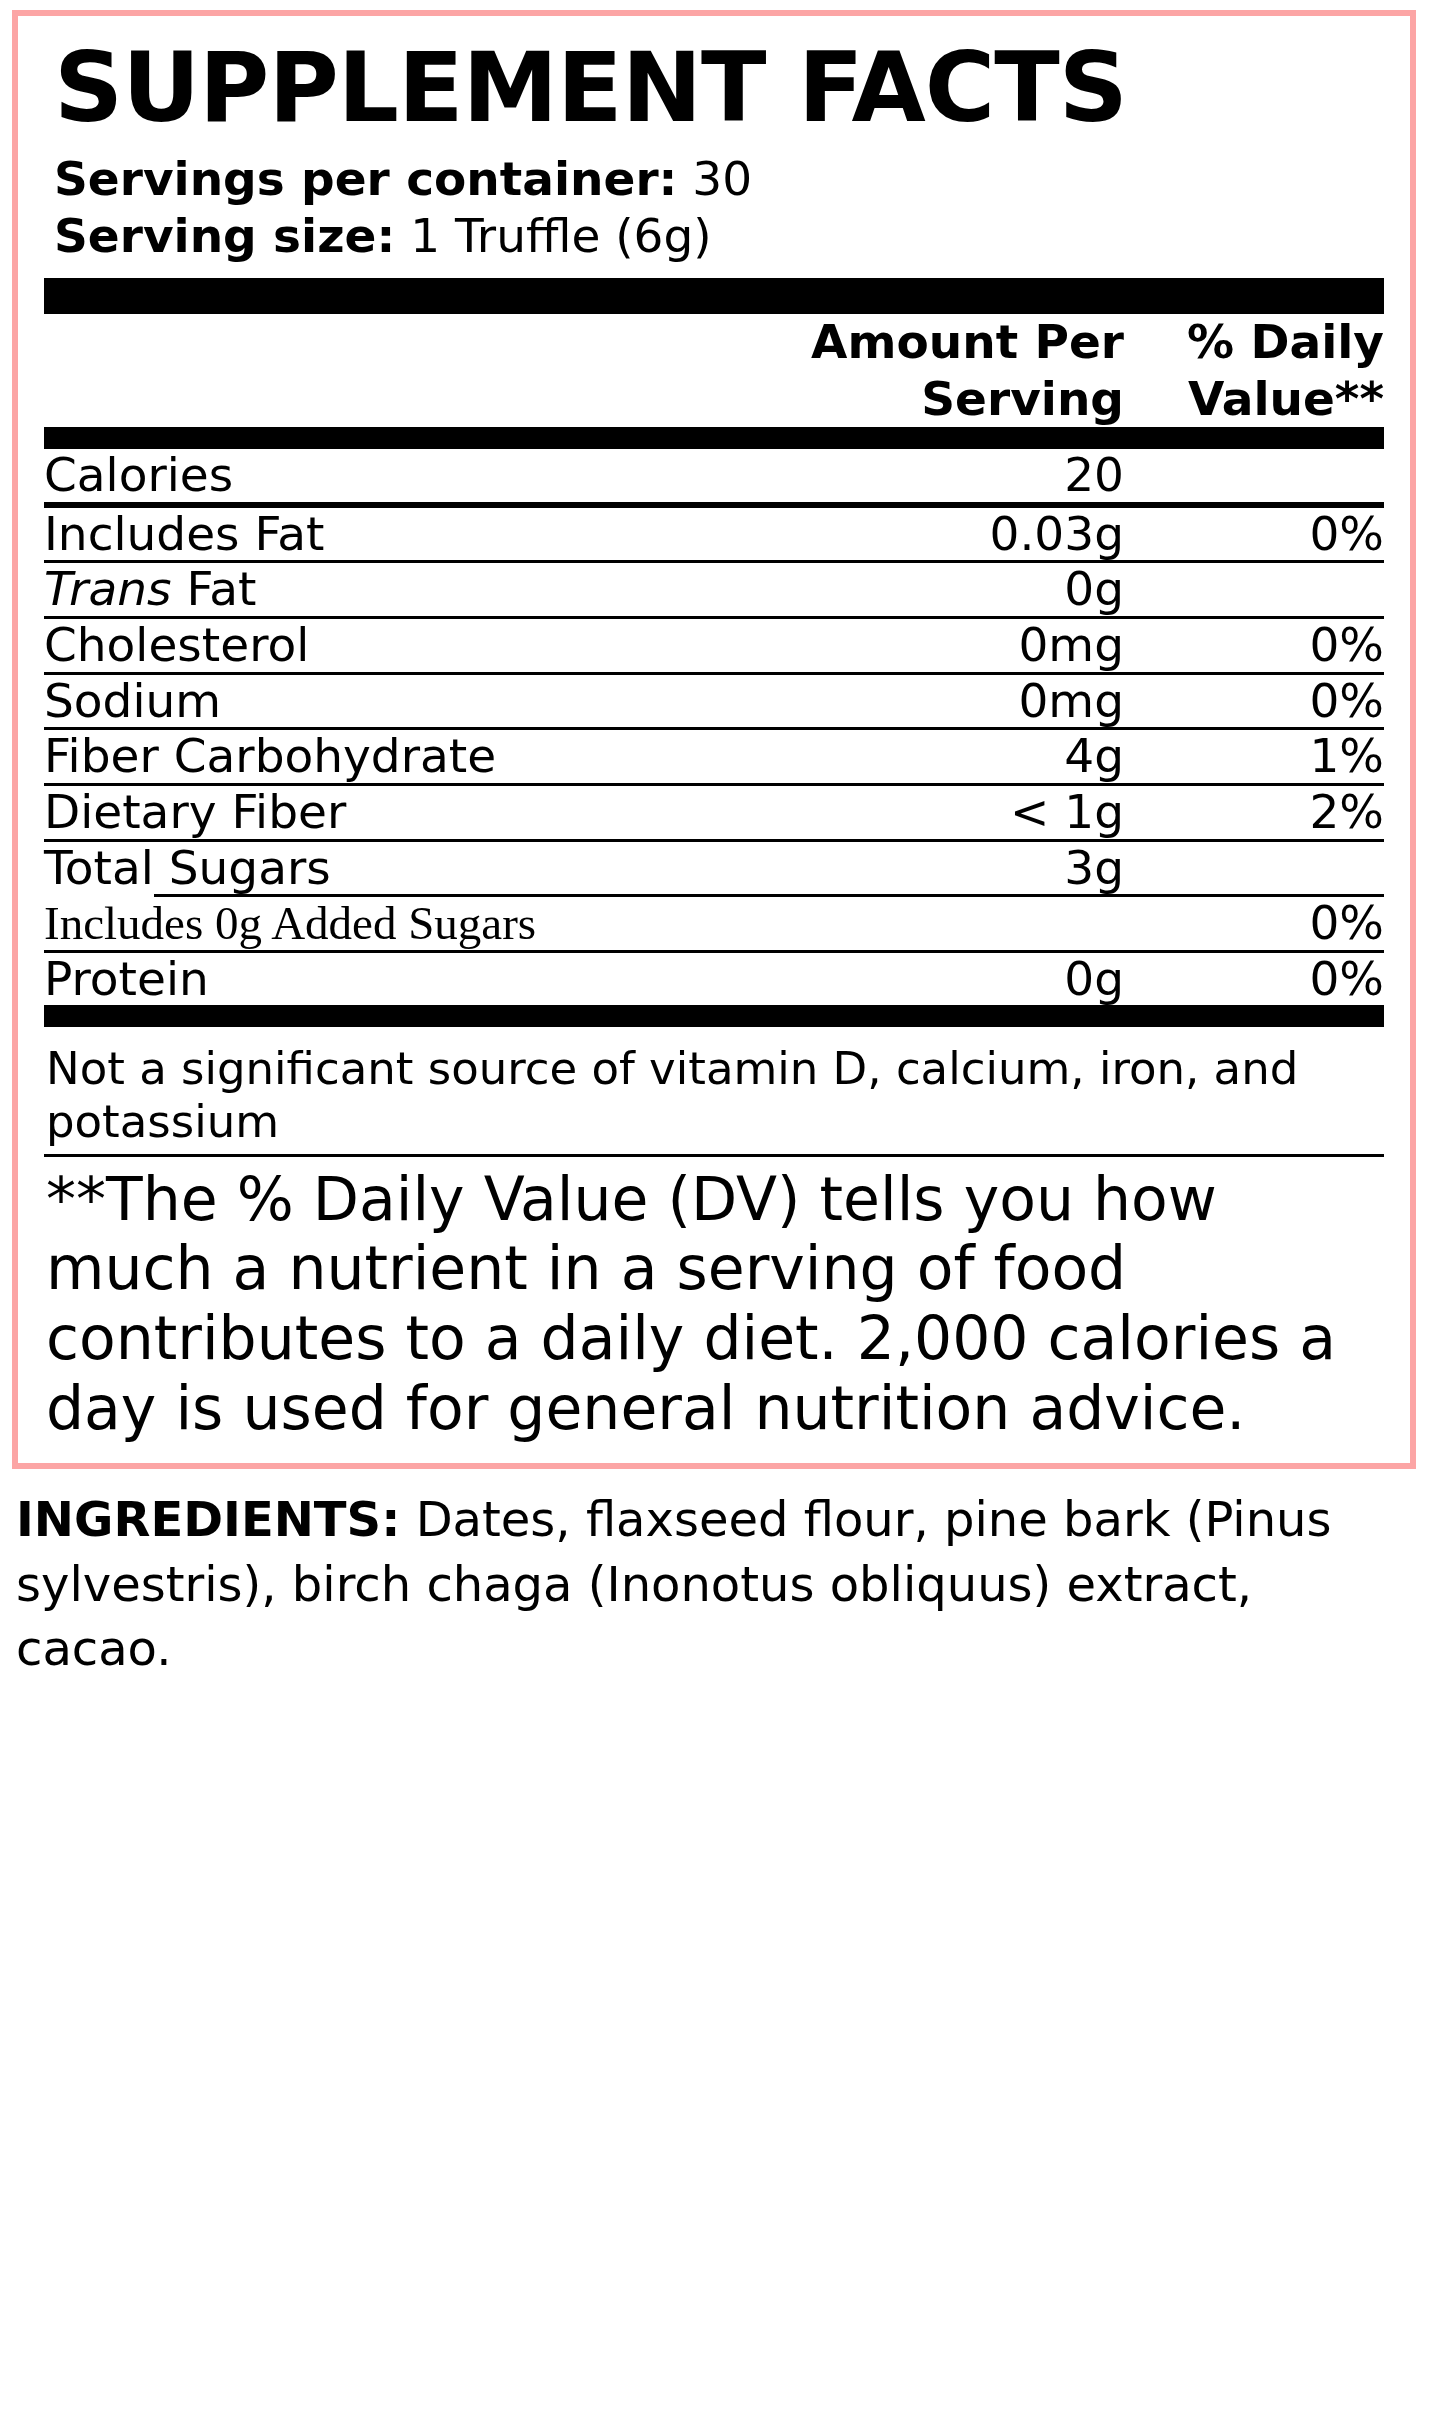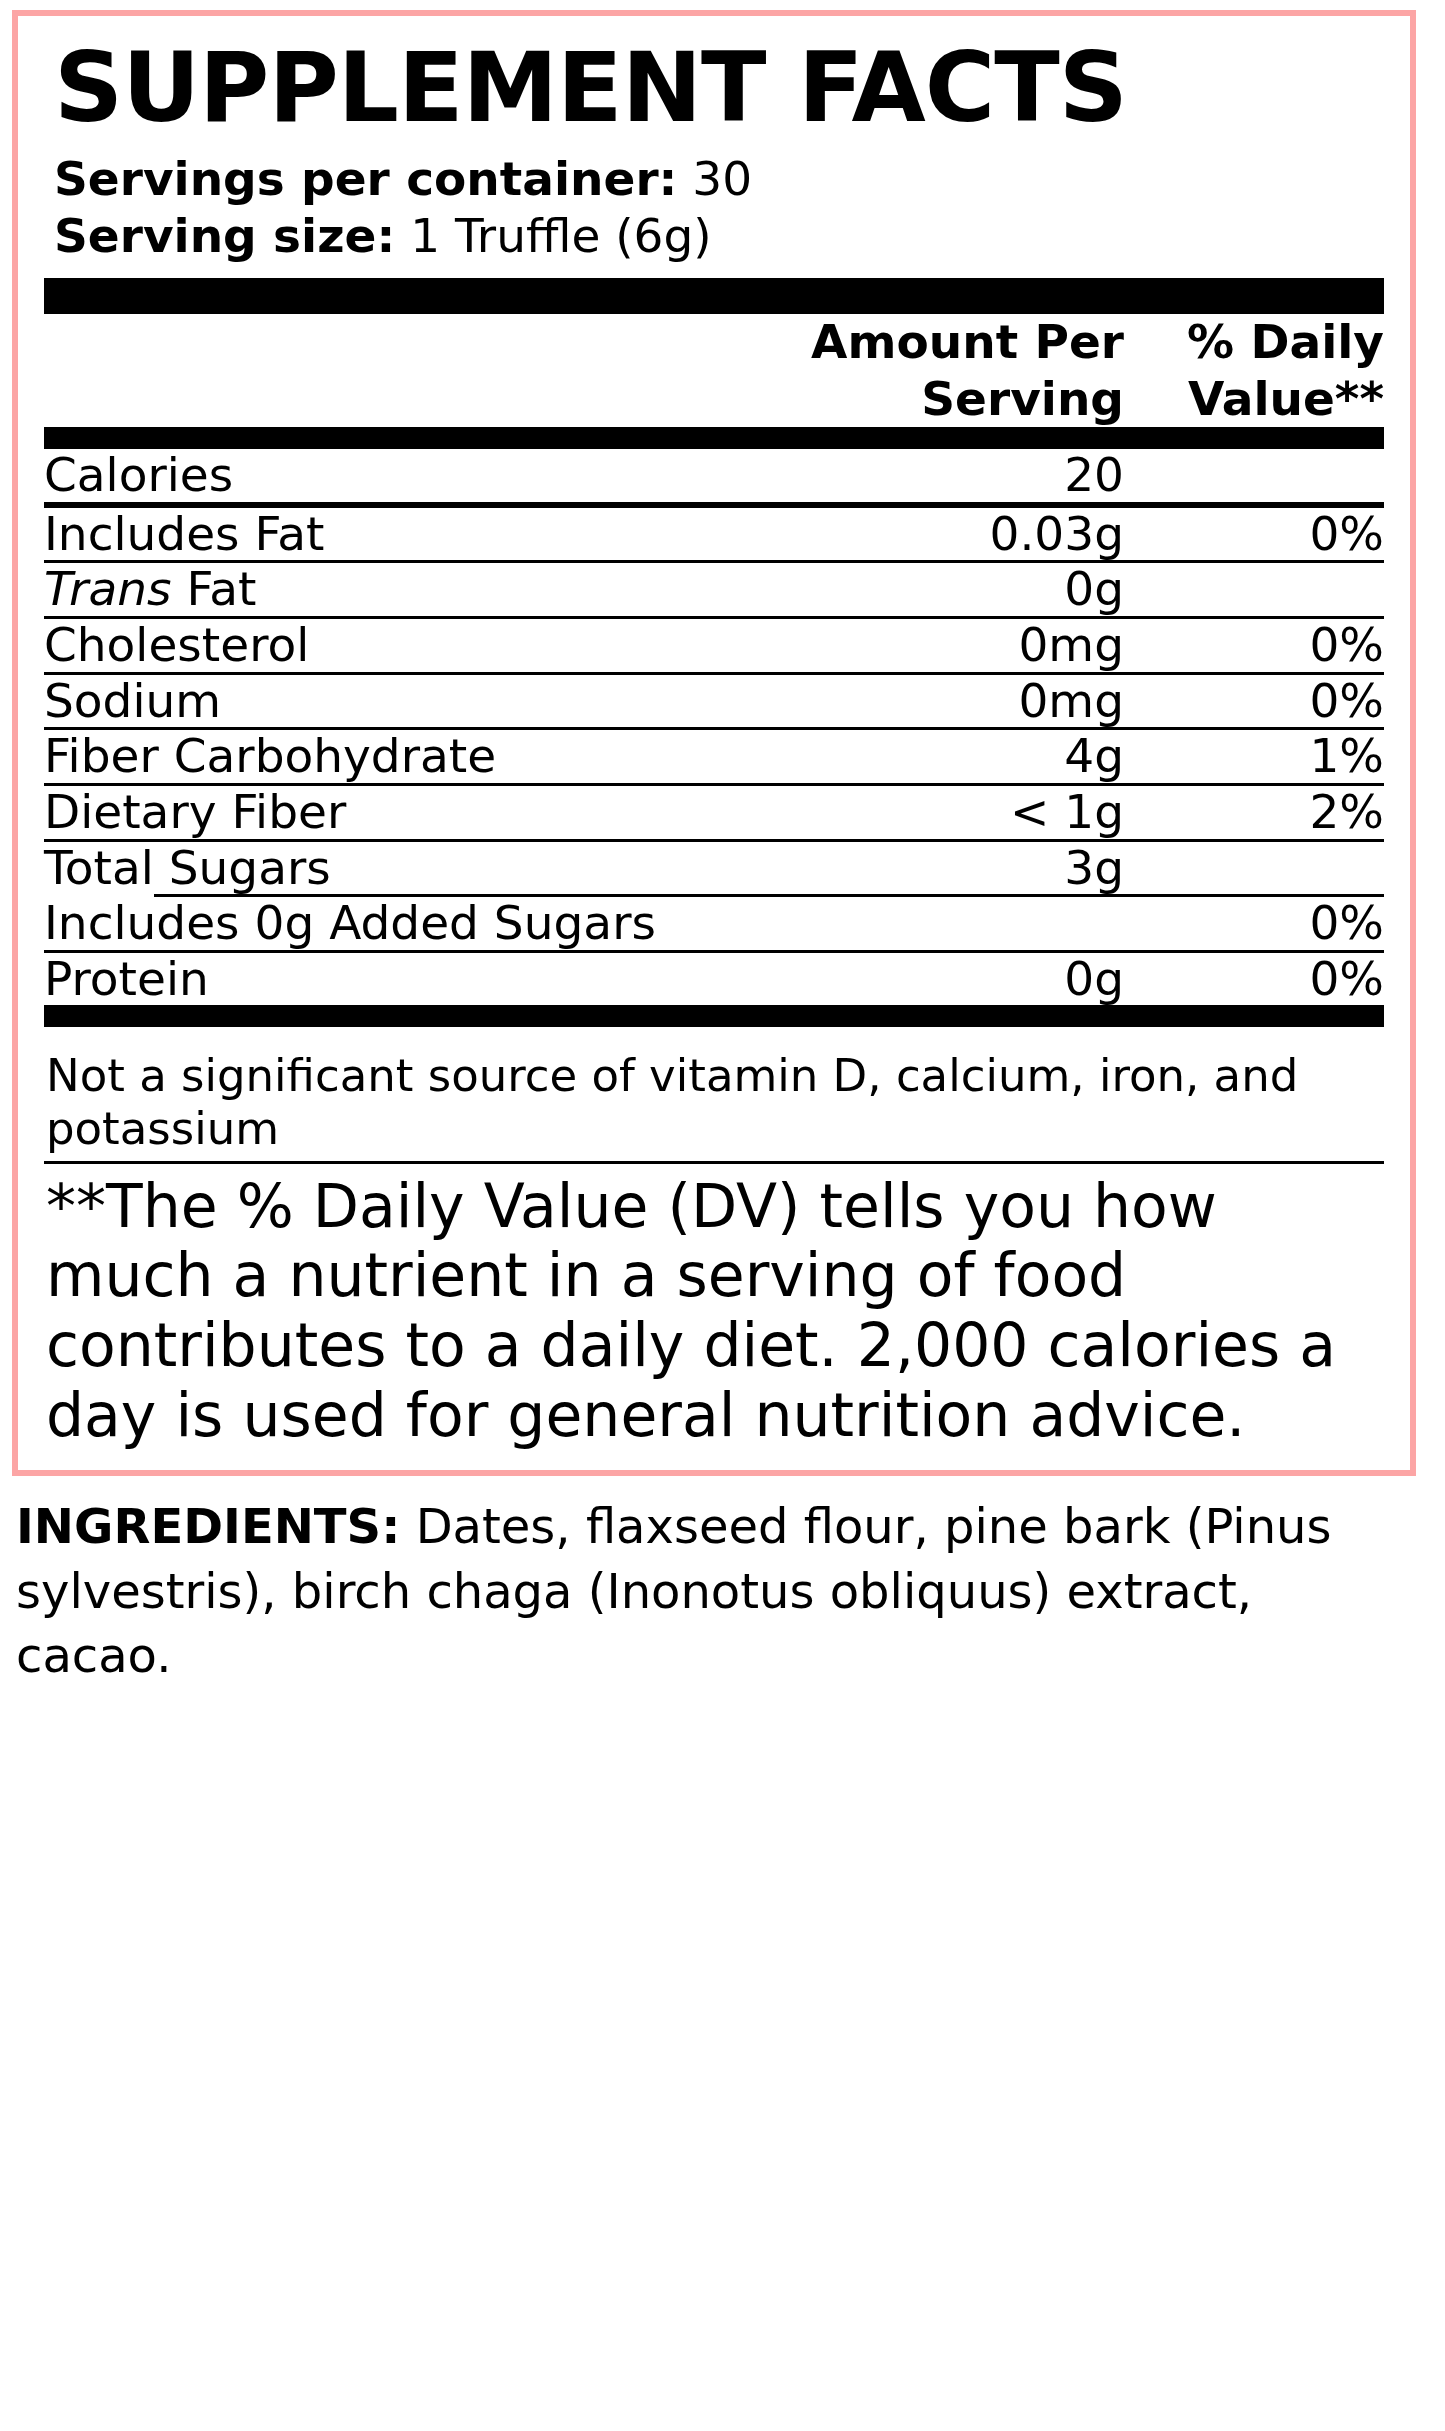--- a/index.html
+++ b/index.html
@@ -86,37 +86,37 @@
   .col-dv  { width: 260px; text-align: right; white-space: nowrap; }
 
   .nrow td {
     padding-top: 7px;
     padding-bottom: 7px;
     line-height: 1.12;
   }
   .nm { text-align: left; }
   .bold { font-weight: 400; }
   .indent1 { padding-left: 68px; }
-  .indent2 { padding-left: 128px; }
+  .indent2 { padding-left: 128px; font-family: Liberation Serif, serif; }
   .ital { font-style: italic; }
 
   .divider-cellrow td {
     padding: 0;
   }
   .divider-inner {
     height: 3px;
     background: #000;
     width: 100%;
   }
   .divider-inner.inset2 { margin-left: 110px; width: calc(100% - 110px); }
 
   .footnote1 {
     font-size: 45px;
     line-height: 1.16;
-    padding: 23px 0 6px 2px;
+    padding: 16px 0 6px 2px;
   }
   .footnote2 {
     font-size: 60px;
     line-height: 1.16;
     padding: 8px 0 10px 2px;
   }
 
   .ingredients {
     font-size: 48px;
     line-height: 1.34;

